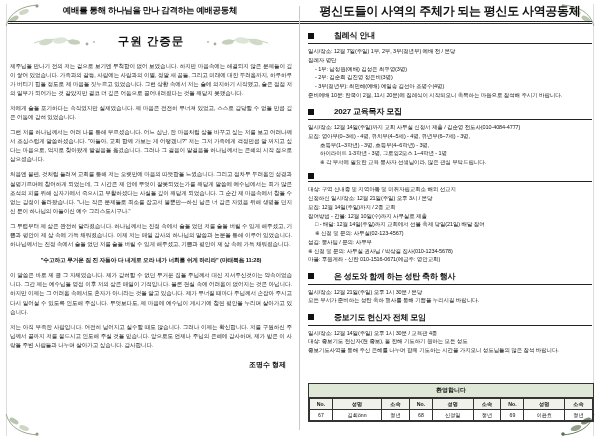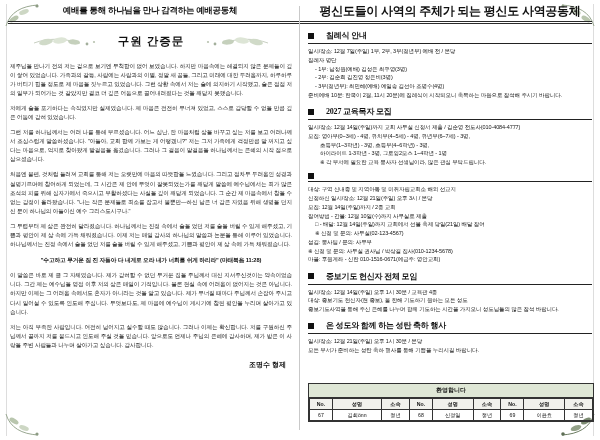--- a/index.html
+++ b/index.html
@@ -67,22 +67,22 @@
     margin-top:10px;text-align:right;font-size:7px;font-weight:bold;color:#111;
     padding-right:6px;
   }
 
   
   .right{
     position:absolute;left:308px;top:30px;width:284px;height:402px;
   }
   .sec{margin-bottom:7px;}
   .sec-head{
-    display:flex;align-items:center;gap:12px;
-    border-bottom:1px solid #222;padding-bottom:2px;margin-bottom:3px;font-family:Liberation Serif, serif;
+    display:flex;align-items:center;gap:20px;
+    border-bottom:1px solid #222;padding-bottom:2px;margin-bottom:3px;
   }
   .sq{width:6px;height:6px;background:#111;display:inline-block;flex:0 0 auto;}
   .sec-title{font-size:8px;font-weight:bold;color:#111;letter-spacing:-0.2px;}
   .items{margin:0;padding:0;list-style:none;}
   .items li{
     font-size:5.5px;line-height:1.5;color:#141414;letter-spacing:-0.1px;
     margin-bottom:0.5px;padding-left:7px;text-indent:-7px;
   }
   .items li.sub{padding-left:13px;text-indent:-6px;}
   .items li.sub2{padding-left:17px;text-indent:-5px;}
@@ -232,37 +232,37 @@
         <li class="sub">※ 신청 및 문의: 사무실(02-123-4567)</li>
         <li>섬김: 봉사팀 / 문의: 사무부</li>
         <li>※ 신청 및 문의: 사무실 권사님 / 박상길 집사(010-1234-5678)</li>
         <li>마을: 후원계좌 - 신한 010-1516-0671(예금주: 영안교회)</li>
       </ul>
     </div>
 
     <div class="sec">
       <div class="sec-head">
         <span class="sq"></span>
+        <span class="sec-title">온 성도와 함께 하는 성탄 축하 행사</span>
+      </div>
+      <ul class="items">
+        <li>일시/장소: 12월 21일(주일) 오후 1시 30분 / 본당</li>
+        <li>모든 부서가 준비하는 성탄 축하 행사를 통해 기쁨을 누리시길 바랍니다.</li>
+      </ul>
+    </div>
+
+    <div class="sec">
+      <div class="sec-head">
+        <span class="sq"></span>
         <span class="sec-title">중보기도 헌신자 전체 모임</span>
       </div>
       <ul class="items">
         <li>일시/장소: 12월 14일(주일) 오후 1시 30분 / 교육관 4층</li>
         <li>대상: 중보기도 헌신자(현 중보), 올 한해 기도하기 원하는 모든 성도</li>
         <li>중보기도사역을 통해 주신 은혜를 나누며 함께 기도하는 시간을 가지오니 성도님들의 많은 참석 바랍니다.</li>
-      </ul>
-    </div>
-
-    <div class="sec">
-      <div class="sec-head">
-        <span class="sq"></span>
-        <span class="sec-title">온 성도와 함께 하는 성탄 축하 행사</span>
-      </div>
-      <ul class="items">
-        <li>일시/장소: 12월 21일(주일) 오후 1시 30분 / 본당</li>
-        <li>모든 부서가 준비하는 성탄 축하 행사를 통해 기쁨을 누리시길 바랍니다.</li>
       </ul>
     </div>
   </div>
 
   <div class="welcome">
     <div class="wt">환영합니다</div>
     <table class="wtbl">
       <thead>
         <tr>
           <th>No.</th>

